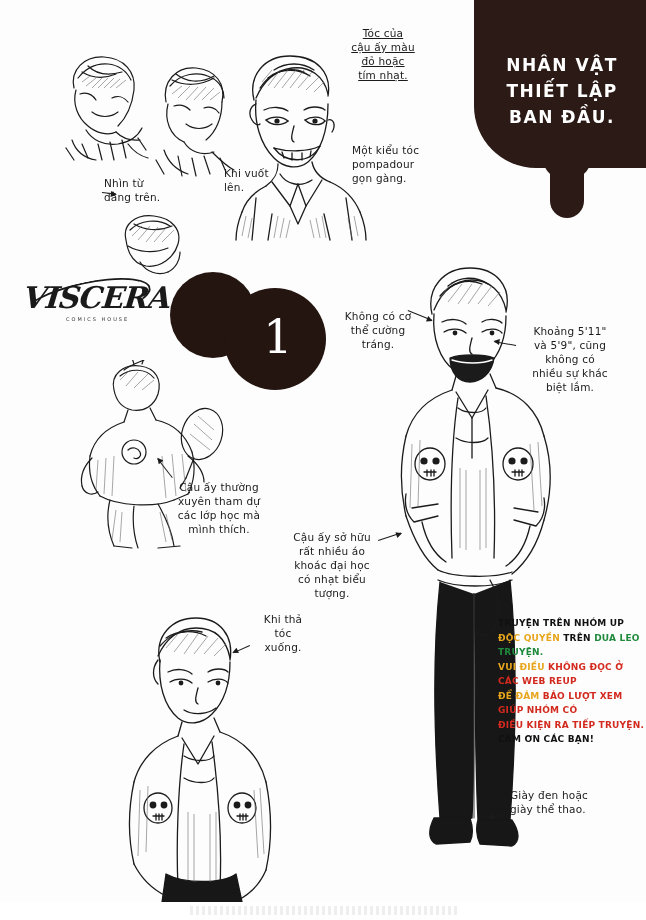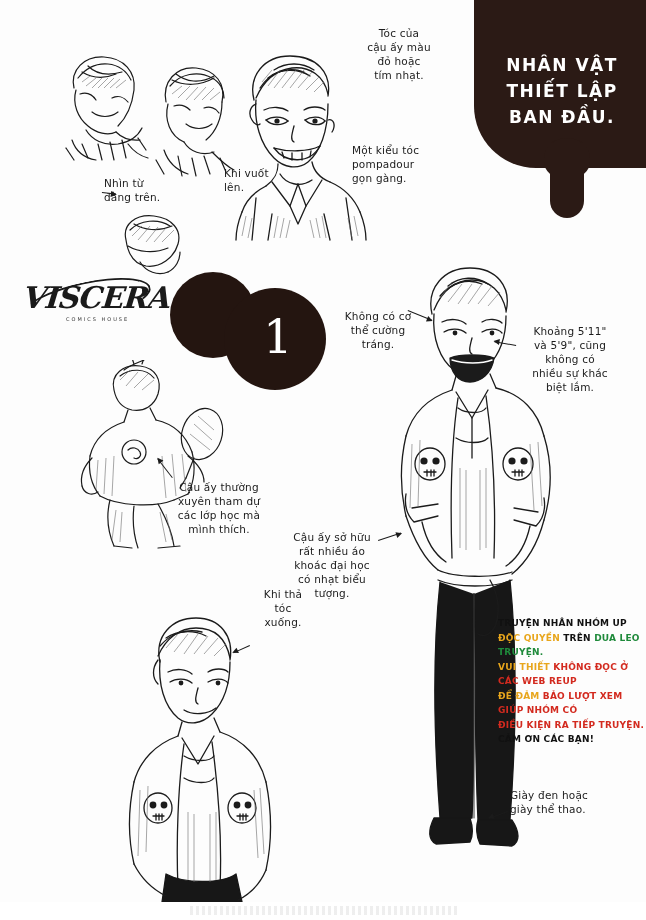--- a/index.html
+++ b/index.html
@@ -622,21 +622,21 @@
     <div class="logo-word">VISCERA</div>
     <div class="logo-sub">COMICS HOUSE</div>
   </div>
 
   <div class="num-blob">
     <div class="c1"></div>
     <div class="c2"></div>
     <div class="num">1</div>
   </div>
 
-  <div class="note c" style="left:356px; top:26px; width:86px; white-space:pre-line;">Tóc của
+  <div class="note c" style="left:340px; top:26px; width:86px; white-space:pre-line;text-decoration:underline;">Tóc của
 cậu ấy màu
 đỏ hoặc
 tím nhạt.</div>
 
   <div class="note" style="left:104px; top:176px; width:80px; white-space:pre-line;">Nhìn từ
 đằng trên.</div>
   <div class="arrow" style="left:102px; top:192px; width:14px; transform:rotate(6deg);"></div>
 
   <div class="note" style="left:216px; top:166px; width:70px; white-space:pre-line;margin-left:8px;">Khi vuốt
 lên.</div>
@@ -663,40 +663,40 @@
 mình thích.</div>
   <div class="arrow" style="left:172px; top:478px; width:24px; transform:rotate(-128deg);"></div>
 
   <div class="note c" style="left:282px; top:530px; width:100px; white-space:pre-line;">Cậu ấy sở hữu
 rất nhiều áo
 khoác đại học
 có nhạt biểu
 tượng.</div>
   <div class="arrow" style="left:378px; top:540px; width:24px; transform:rotate(-18deg);"></div>
 
-  <div class="note c" style="left:252px; top:587px; width:62px; white-space:pre-line;">Khi thả
+  <div class="note c" style="left:252px; top:612px; width:62px; white-space:pre-line;">Khi thả
 tóc
 xuống.</div>
   <div class="arrow" style="left:250px; top:646px; width:18px; transform:rotate(156deg);"></div>
 
   <div class="note" style="left:510px; top:788px; width:110px; white-space:pre-line;">Giày đen hoặc
 giày thể thao.</div>
   <div class="arrow" style="left:508px; top:812px; width:20px; transform:rotate(160deg);"></div>
 
   <div class="credit">
     <div>
-      <span>TRUYỆN NHÂN NHÓM UP</span>
+      <span>TRUYỆN TRÊN NHÓM UP</span>
     </div>
     <div>
       <span class="yel">ĐỘC QUYỀN</span>
       <span>TRÊN</span>
       <span class="grn">DUA LEO TRUYỆN.</span>
     </div>
     <div>
-      <span class="yel">VUI THIẾT</span>
+      <span class="yel">VUI ĐIỀU</span>
       <span class="red">KHÔNG ĐỌC Ở CÁC WEB REUP</span>
     </div>
     <div>
       <span class="yel">ĐỂ ĐẢM</span>
       <span class="red">BẢO LƯỢT XEM GIÚP NHÓM CÓ</span>
     </div>
     <div class="red">ĐIỀU KIỆN RA TIẾP TRUYỆN.</div>
     <div>CẢM ƠN CÁC BẠN!</div>
   </div>
 

